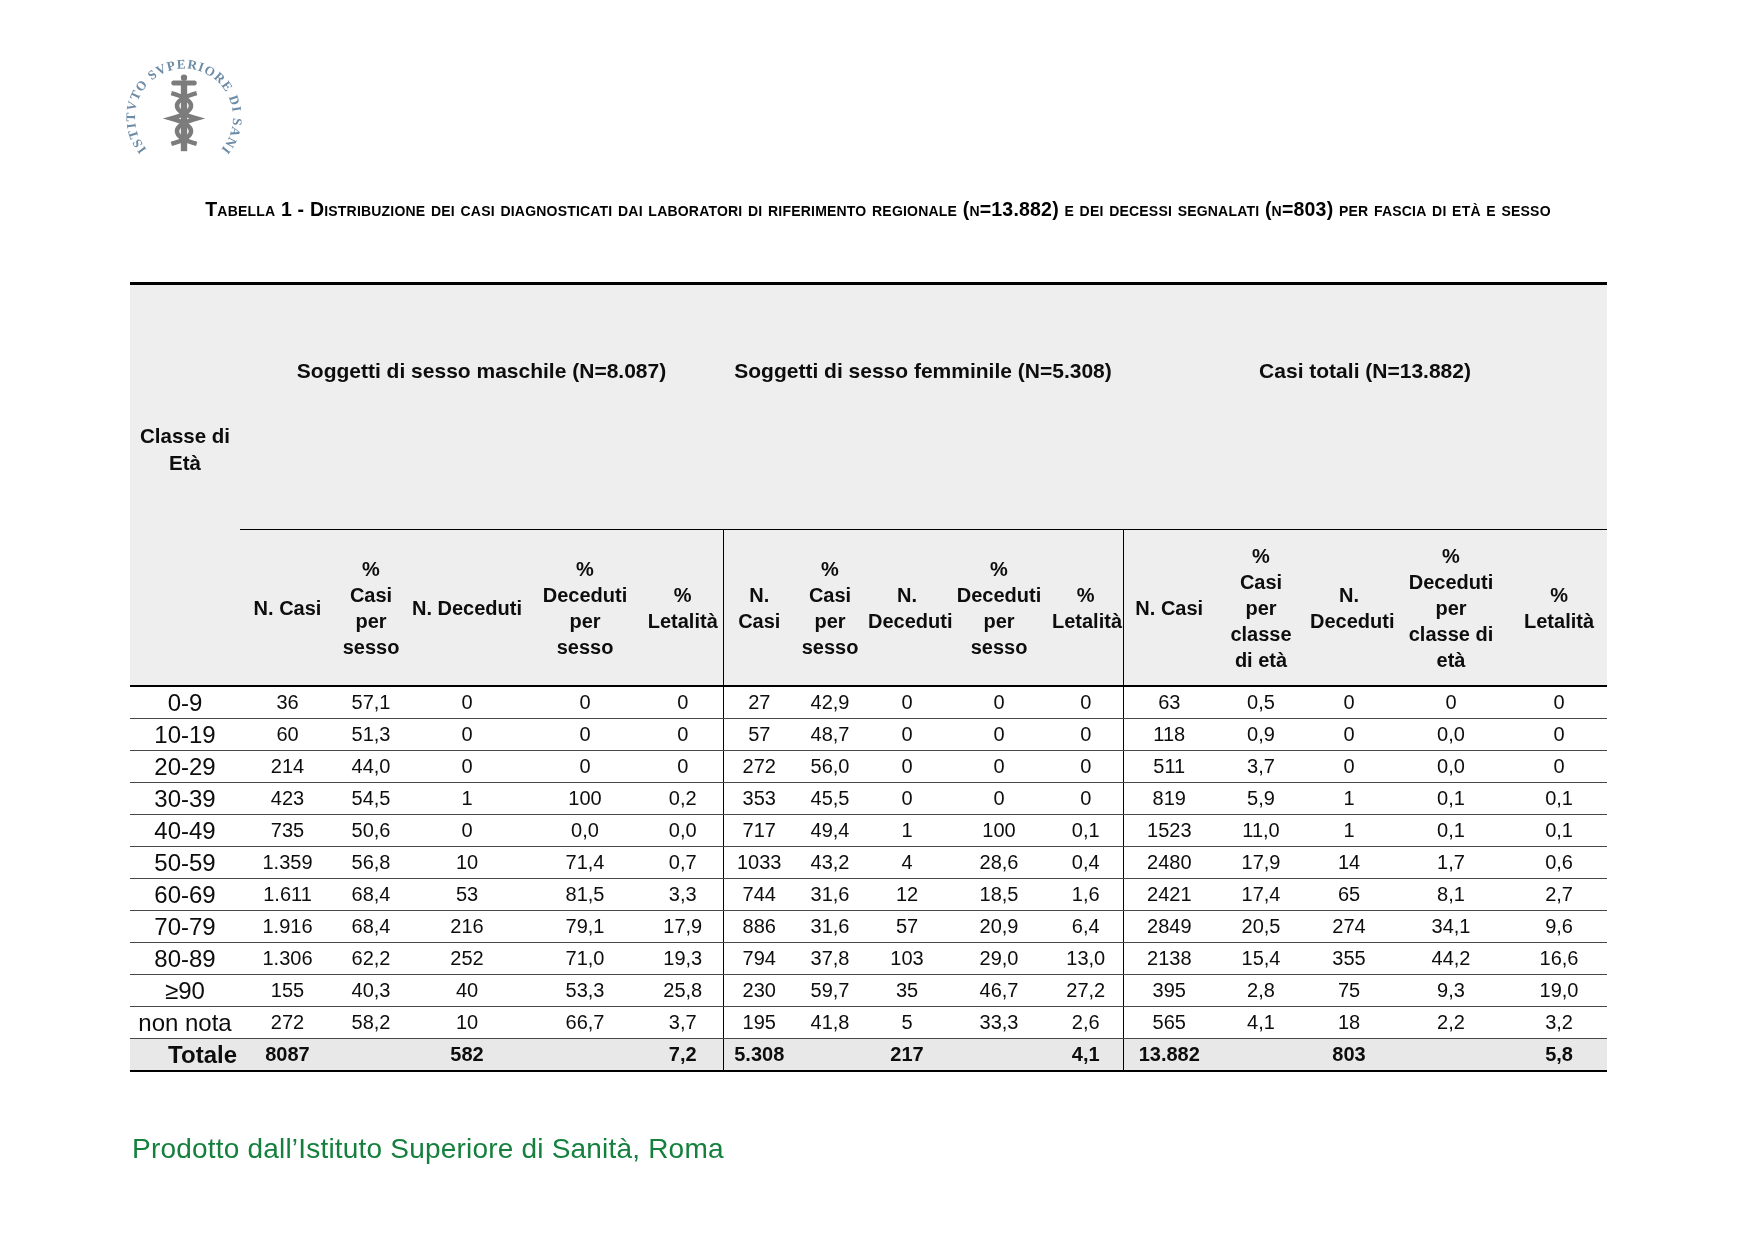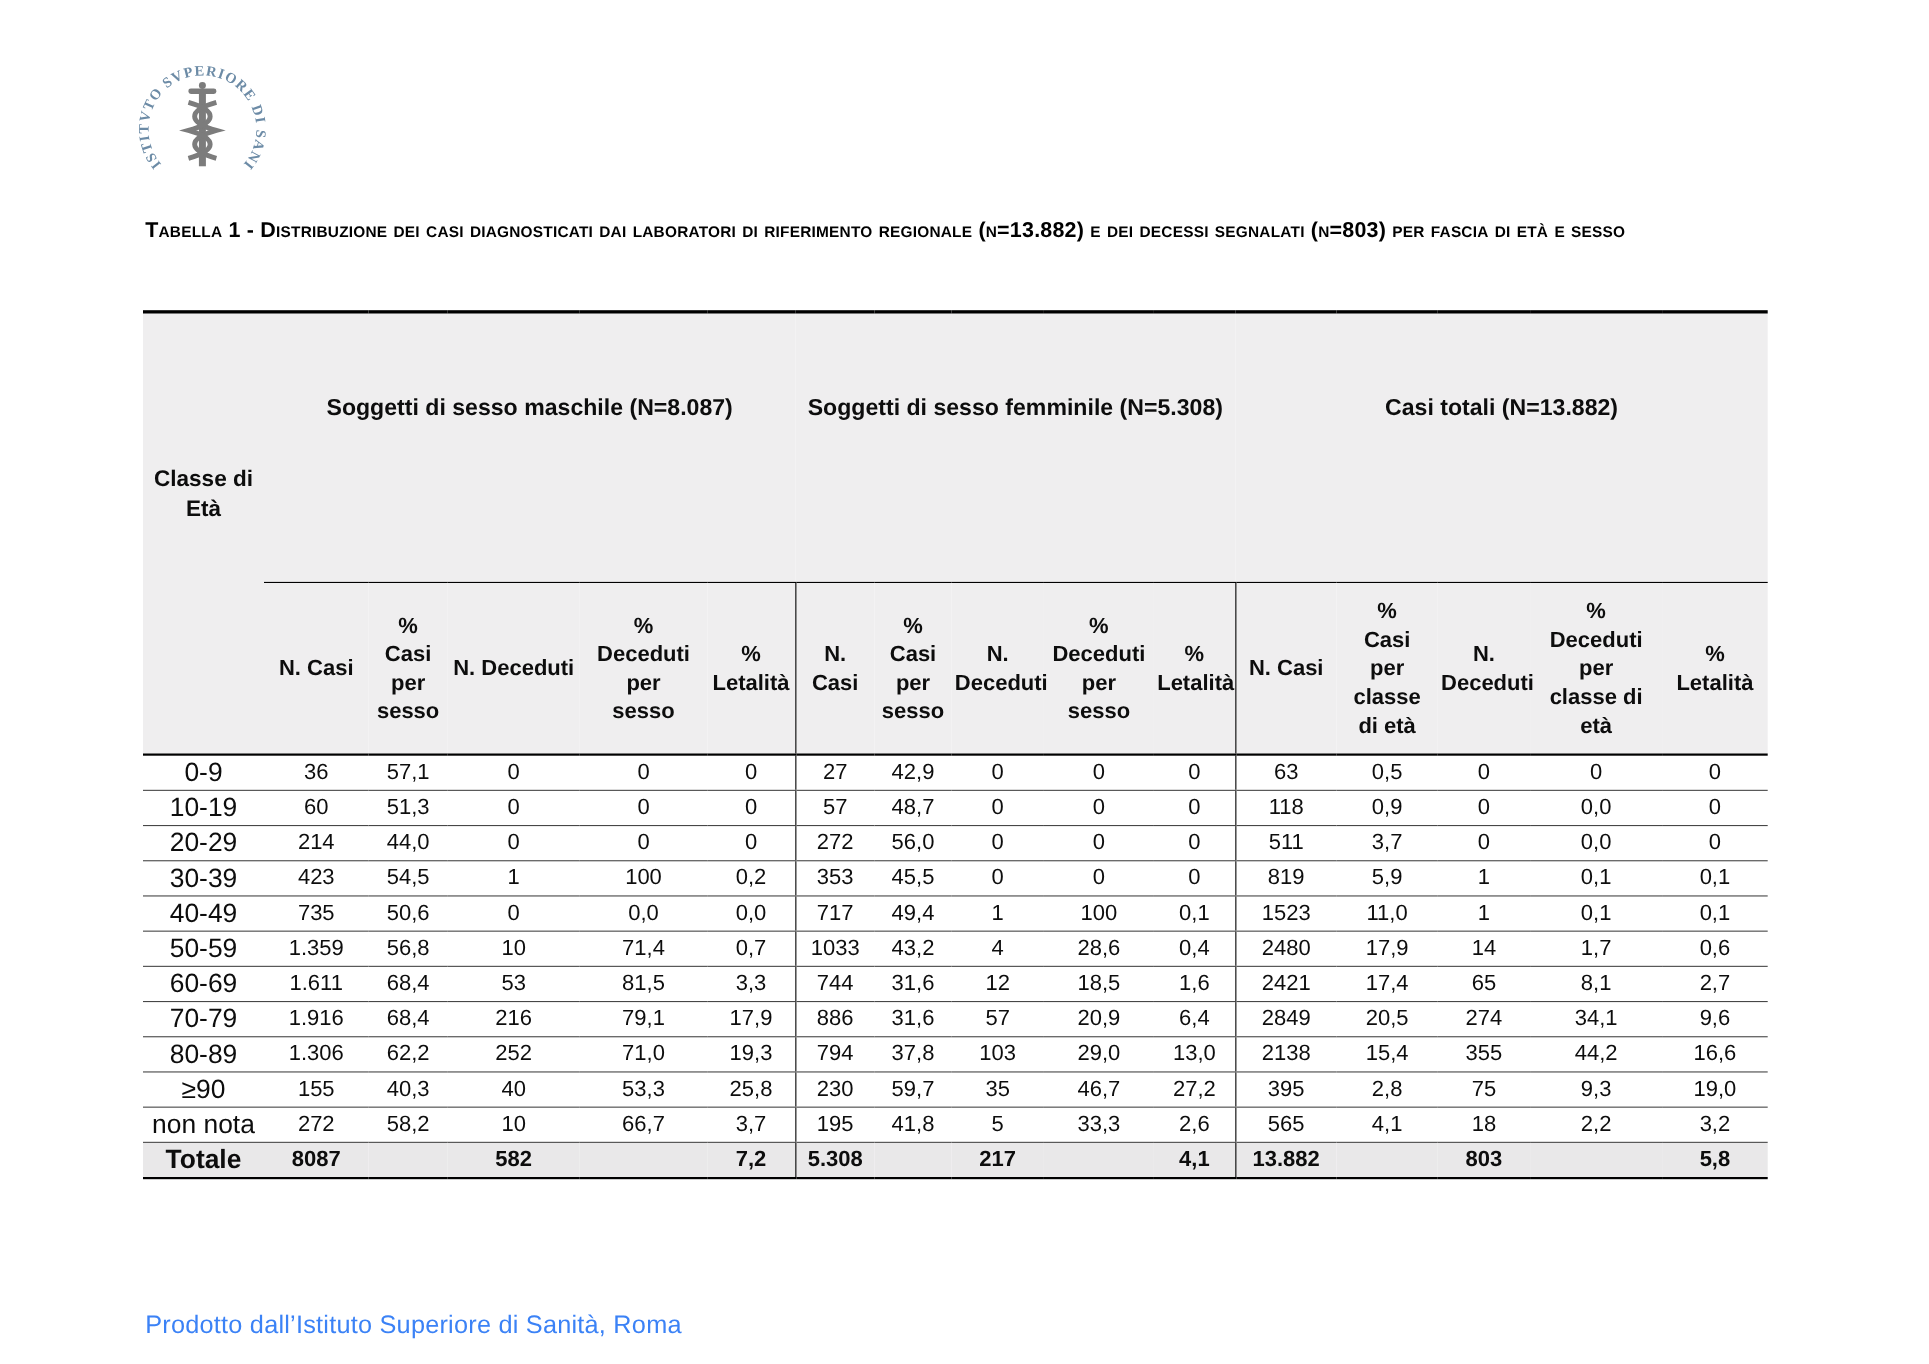--- a/index.html
+++ b/index.html
@@ -9,21 +9,21 @@
     overflow:hidden;
   }
   .page{position:relative;width:1754px;height:1240px;background:#fff;}
 
   
   .logo{position:absolute;left:116px;top:46px;width:136px;height:136px;}
 
   
   .title{
     position:absolute;left:132px;top:197px;width:1492px;
-    text-align:left;font-weight:bold;font-size:19.5px;line-height:1.32;
+    text-align:center;font-weight:bold;font-size:19.5px;line-height:1.32;
     font-variant:small-caps;letter-spacing:0.2px;color:#000;
   }
 
   
   table.tbl{
     position:absolute;left:130px;top:282px;width:1477px;
     border-collapse:collapse;table-layout:fixed;
     font-size:20px;color:#0d0d0d;
     border-top:3px solid #000;
   }
@@ -46,21 +46,21 @@
     height:31px;text-align:center;border-bottom:1px solid #474747;
     background:#fff;
   }
   .tbl tbody td.lbl{font-size:24px;}
   .tbl tr.totalrow td{
     background:#e9e8e9;font-weight:bold;border-bottom:2.5px solid #000;height:31px;
   }
 
   
   .footer{
-    position:absolute;left:132px;top:1191px;font-size:23px;color:#3b82f6;
+    position:absolute;left:132px;top:1133px;font-size:28px;color:#15803d;
     letter-spacing:0.2px;
   }
 </style>
 </head>
 <body>
 
 <div class="page">
 
   <svg class="logo" viewBox="0 0 150 150">
     <defs>
@@ -343,21 +343,21 @@
           <td>5</td>
           <td>33,3</td>
           <td>2,6</td>
           <td class="sep">565</td>
           <td>4,1</td>
           <td>18</td>
           <td>2,2</td>
           <td>3,2</td>
         </tr>
         <tr class="totalrow">
-          <td class="lbl" style="font-weight: bold;">Totale</td>
+          <td class="lbl" style="font-weight: bold; text-align: right;">Totale</td>
           <td>8087</td>
           <td></td>
           <td>582</td>
           <td></td>
           <td>7,2</td>
           <td class="sep">5.308</td>
           <td></td>
           <td>217</td>
           <td></td>
           <td>4,1</td>

